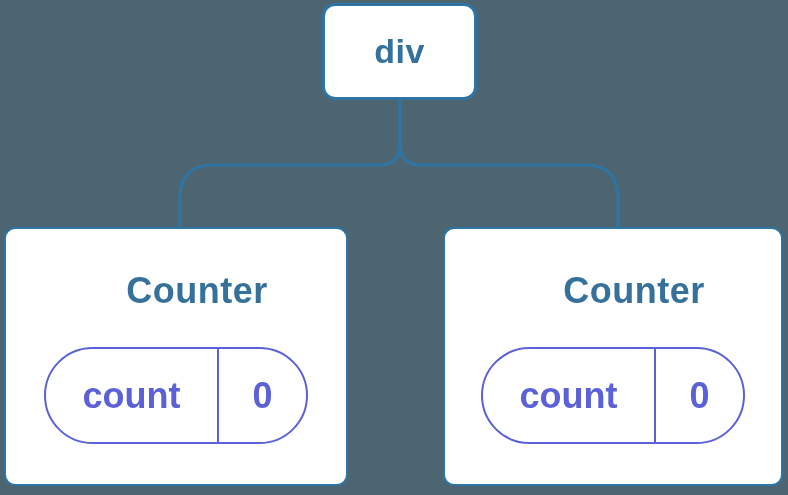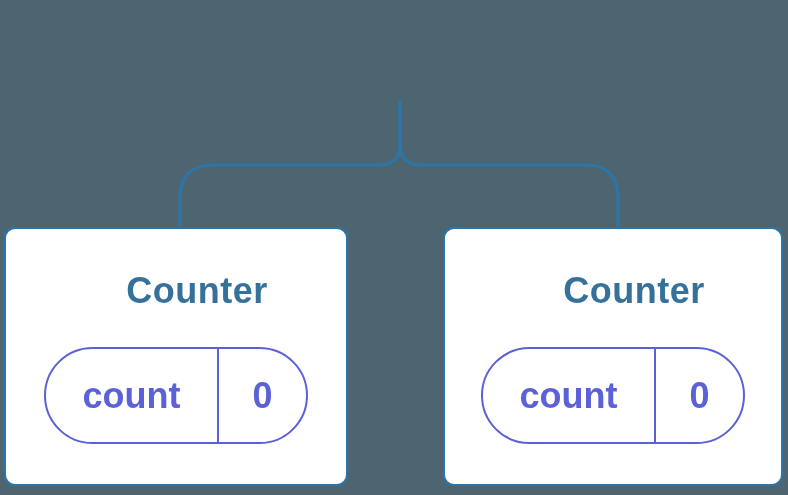--- a/index.html
+++ b/index.html
@@ -108,20 +108,23 @@
 </head>
 <body>
 
 <div class="stage">
 
   <svg class="connectors" viewBox="0 0 788 495" aria-hidden="true">
     <path class="connector" d="M 400 100 L 400 144 Q 400 165 379 165 L 213 165 Q 180 165 180 198 L 180 229"></path>
     <path class="connector" d="M 400 100 L 400 144 Q 400 165 421 165 L 585 165 Q 618 165 618 198 L 618 229"></path>
   </svg>
 
+  <div class="root-node">
+    <span class="root-label">div</span>
+  </div>
 
   <div class="card card-left">
     <div class="card-title">Counter</div>
     <div class="state-pill">
       <div class="state-name-wrap">
         <span class="state-name">count</span>
       </div>
       <div class="pill-divider"></div>
       <div class="state-value-wrap">
         <span class="state-value">0</span>

